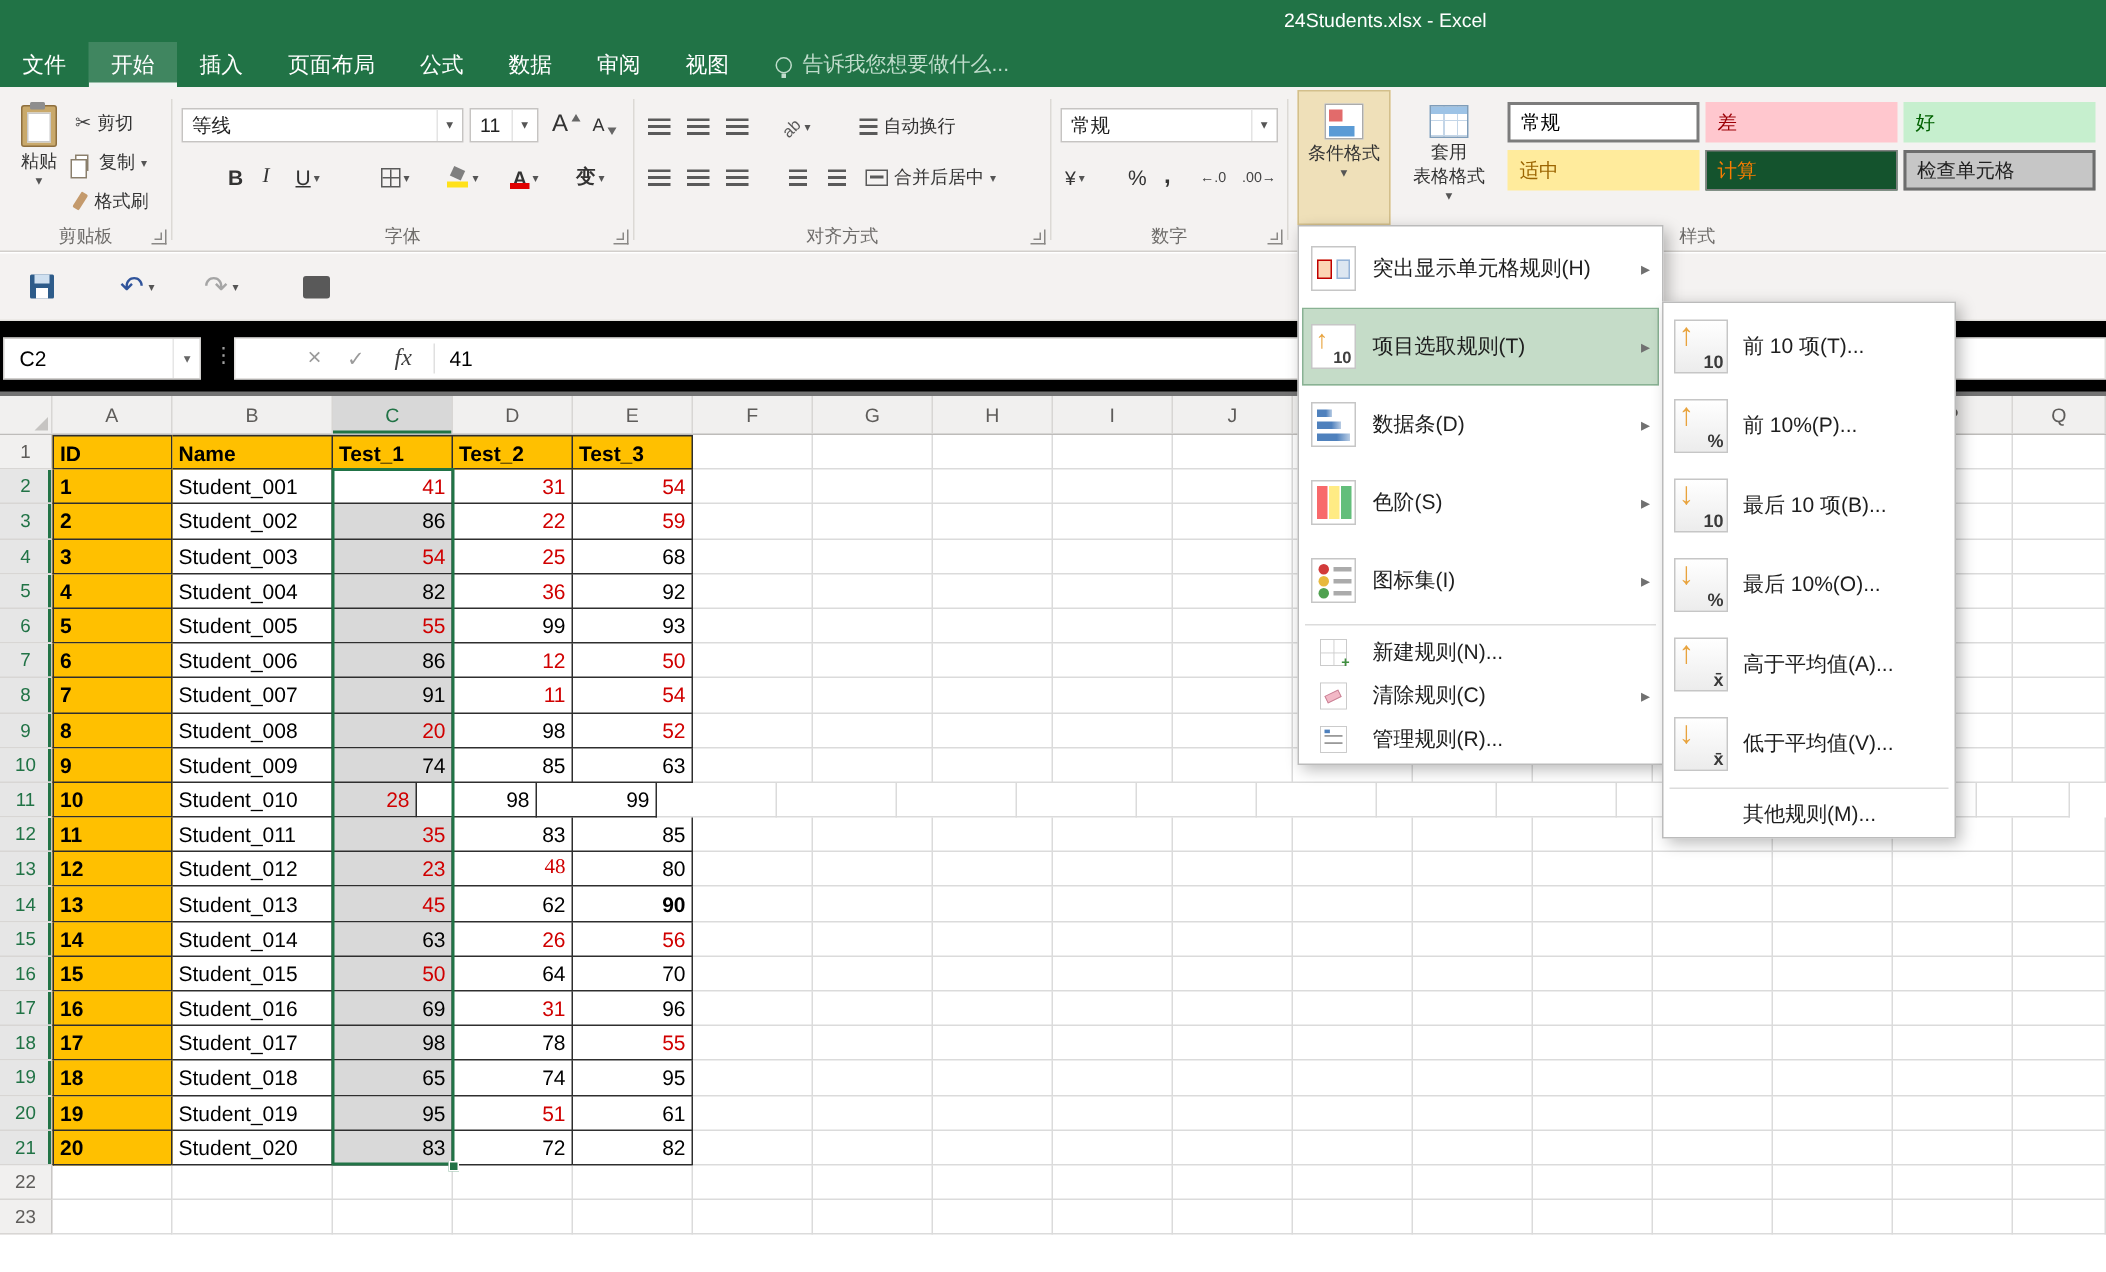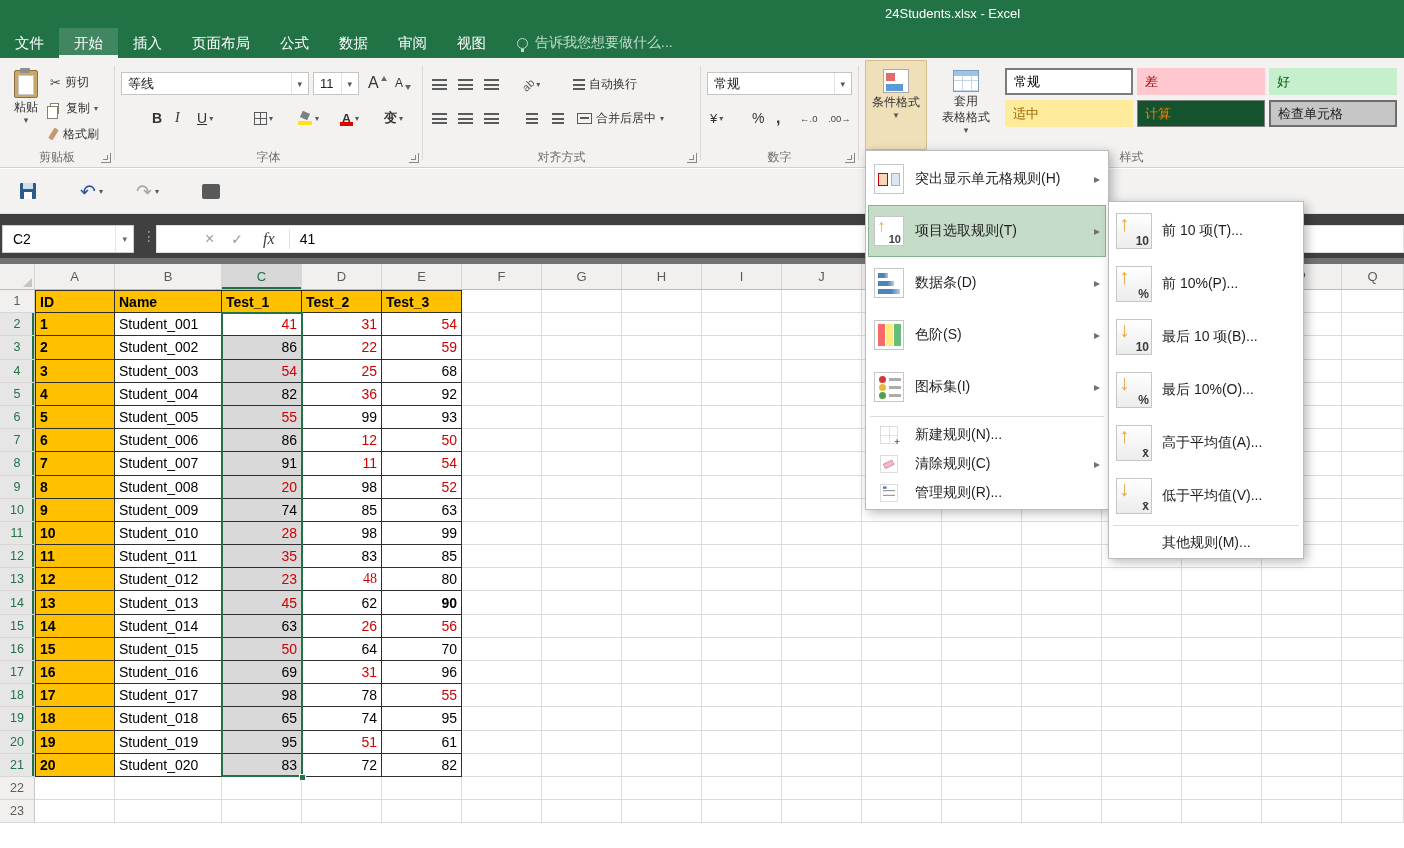--- a/index.html
+++ b/index.html
@@ -2,21 +2,21 @@
 <html style="--accent: #217346; --orange: #FFC000; --red: #D00000; --selfill: #D9D9D9;"><head>
 <meta charset="utf-8">
 <style>
 *{box-sizing:border-box;}
 body{margin:0;background:#fff;}
 .app{position:relative;width:1404px;height:848px;overflow:hidden;background:#fff;
      font-family:"Liberation Sans","DejaVu Sans",sans-serif;color:#000;}
 
 
 .titlebar{position:absolute;left:0;top:0;right:0;height:28px;background:var(--accent,#217346);}
-.title{position:absolute;left:856px;top:6px;color:#fff;font-size:13px;margin-left:29px;}
+.title{position:absolute;left:856px;top:6px;color:#fff;font-size:13px;}
 
 
 .tabrow{position:absolute;left:0;top:28px;right:0;height:30px;background:var(--accent,#217346);display:flex;align-items:stretch;}
 .tab{display:flex;align-items:center;padding:0 15px;color:#fff;font-size:14.5px;white-space:nowrap;}
 .tab.active{background:rgba(255,255,255,.14);box-shadow:inset 0 -3px 0 rgba(255,255,255,.92);}
 .tellme{display:flex;align-items:center;gap:7px;margin-left:16px;color:#BFDCCB;font-size:14px;}
 .bulb{width:11px;height:11px;border:1.5px solid #BFDCCB;border-radius:50%;position:relative;display:inline-block;}
 .bulb::after{content:"";position:absolute;left:2.5px;bottom:-4.5px;width:3px;height:3.5px;background:#BFDCCB;}
 
 
@@ -86,21 +86,21 @@
 .qat{position:absolute;left:0;top:169px;right:0;height:45px;background:#F4F2F1;border-bottom:1px solid #E3E1DE;}
 .qbtn{position:absolute;top:8px;height:28px;display:flex;align-items:center;gap:3px;padding:0 4px;}
 .saveic{position:relative;width:16px;height:16px;background:#2E5C8A;border-radius:1px;display:inline-block;}
 .saveic::before{content:"";position:absolute;top:0;left:3px;right:3px;height:6px;background:#CFE0F0;}
 .saveic::after{content:"";position:absolute;bottom:0;left:4px;right:4px;height:7px;background:#fff;}
 .undo{font-size:19px;color:#30549B;line-height:1;}
 .redo{font-size:19px;color:#A5A5A5;line-height:1;}
 .qdark{width:18px;height:15px;background:#595959;border-radius:2px;display:inline-block;}
 
 
-.fbar{position:absolute;left:0;top:214px;right:0;height:50px;background:#404040;border-bottom:6px solid #737373;padding-left:32px;}
+.fbar{position:absolute;left:0;top:214px;right:0;height:50px;background:#000000;border-bottom:3px solid #737373;padding-left:32px;}
 .namebox{position:absolute;left:2px;top:11px;width:132px;height:28px;background:#fff;border:1px solid #D0CECC;display:flex;align-items:center;font-size:14px;padding-left:10px;}
 .nb-arr{margin-left:auto;font-size:9px;color:#666;padding:0 6px;border-left:1px solid #E6E6E6;align-self:stretch;display:flex;align-items:center;}
 .fdots{position:absolute;left:142px;top:14px;color:#A0A0A0;font-size:14px;letter-spacing:-1px;}
 .fxarea{position:absolute;left:156px;right:0;top:11px;height:28px;background:#fff;border:1px solid #E2E0DE;display:flex;align-items:center;}
 .fxcancel{margin-left:48px;color:#9B9B9B;font-size:16px;}
 .fxenter{margin-left:17px;color:#9B9B9B;font-size:14px;}
 .fxfx{margin-left:20px;font-family:"Liberation Serif","DejaVu Serif",serif;font-style:italic;font-size:16px;color:#3F3F3F;}
 .fxdiv{width:1px;height:20px;background:#E0E0E0;margin-left:14px;}
 .fxval{margin-left:10px;font-size:14px;}
 
@@ -618,21 +618,21 @@
           <div class="cell" style="width: 80px;"></div>
           <div class="cell" style="width: 80px;"></div>
           <div class="cell" style="width: 80px;"></div>
           <div class="cell" style="width: 80px;"></div>
           <div class="cell" style="width: 62px;"></div>
         </div>
         <div class="grow">
           <div class="gnum seln">11</div>
           <div class="cell t t-left orange bold" style="width: 80px;">10</div>
           <div class="cell t" style="width: 107px;">Student_010</div>
-          <div class="cell t num red csel" style="width: 80px;">28</div>
+          <div class="cell t num red csel" style="width: 56px;">28</div>
           <div class="cell t num" style="width: 80px;">98</div>
           <div class="cell t num" style="width: 80px;">99</div>
           <div class="cell" style="width: 80px;"></div>
           <div class="cell" style="width: 80px;"></div>
           <div class="cell" style="width: 80px;"></div>
           <div class="cell" style="width: 80px;"></div>
           <div class="cell" style="width: 80px;"></div>
           <div class="cell" style="width: 80px;"></div>
           <div class="cell" style="width: 80px;"></div>
           <div class="cell" style="width: 80px;"></div>

